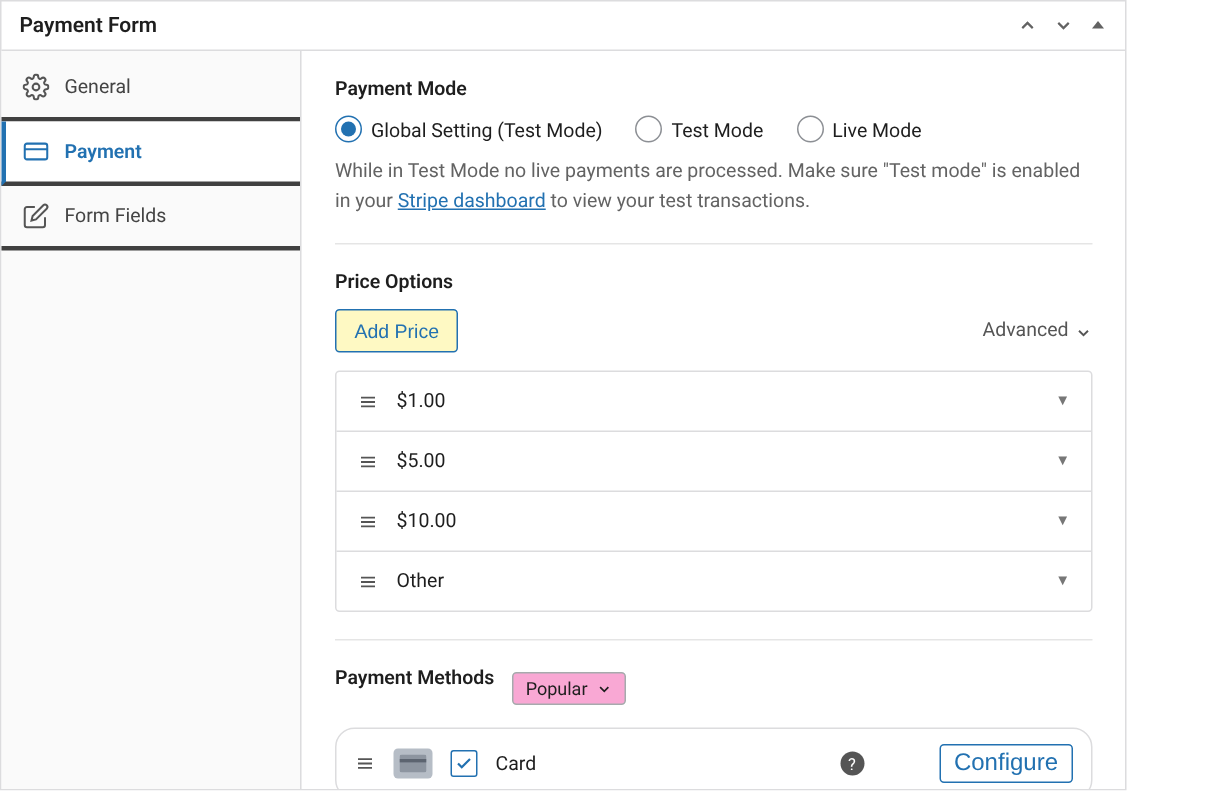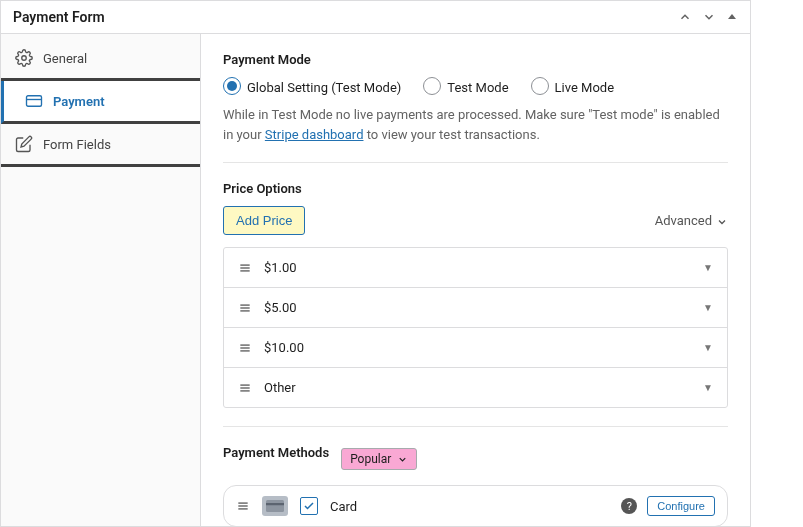--- a/index.html
+++ b/index.html
@@ -45,21 +45,21 @@
     padding: 11px 14px;
     border-bottom: 3px solid #404040;
     cursor: pointer;
     color: #444;
   }
   .sidebar-item .icon { width: 18px; height: 18px; display:flex; align-items:center; justify-content:center;}
   .sidebar-item.active {
     border-left: 3px solid #2271b1;
     color: #2271b1;
     font-weight: 600;
-    padding-left: 21px;
+    padding-left: 11px;
     background:#fff;
   }
   .main {
     flex: 1;
     padding: 18px 22px;
     overflow-y: auto;
   }
   .section-title {
     font-weight: 600;
     margin-bottom: 10px;
@@ -101,21 +101,22 @@
     cursor:pointer;
     font-size:13px;
   }
   .btn-outline-sm {
     border:1px solid #2271b1;
     color:#2271b1;
     background:#fff;
     padding:3px 9px;
     border-radius:3px;
     cursor:pointer;
-    font-size:11px;
+    font-size:16px;
+    margin-left:40px;
   }
   .advanced-link { color:#555; cursor:pointer; display:flex; align-items:flex-end; gap:4px;}
   .price-list { border:1px solid #dcdcde; border-radius:3px; }
   .price-item {
     display:flex;
     align-items:center;
     justify-content:space-between;
     padding:12px 14px;
     border-bottom:1px solid #dcdcde;
     cursor:pointer;

